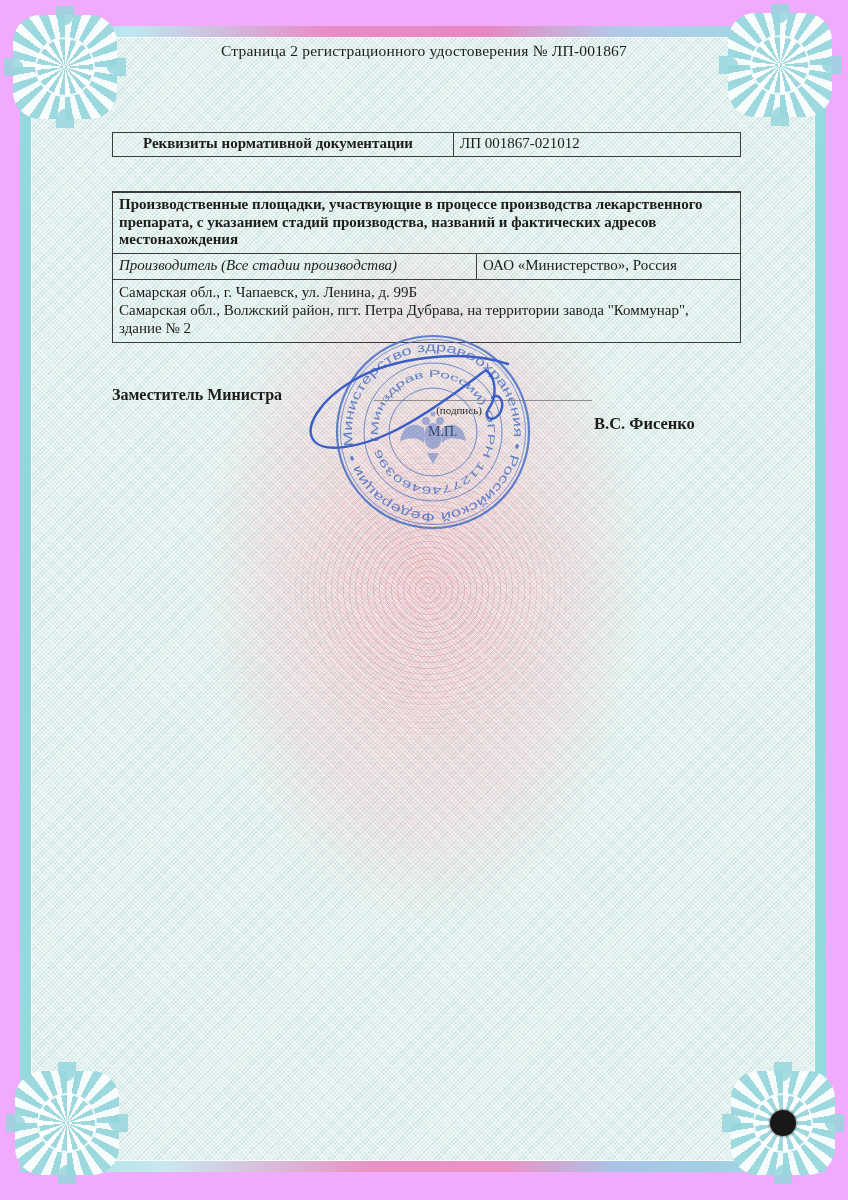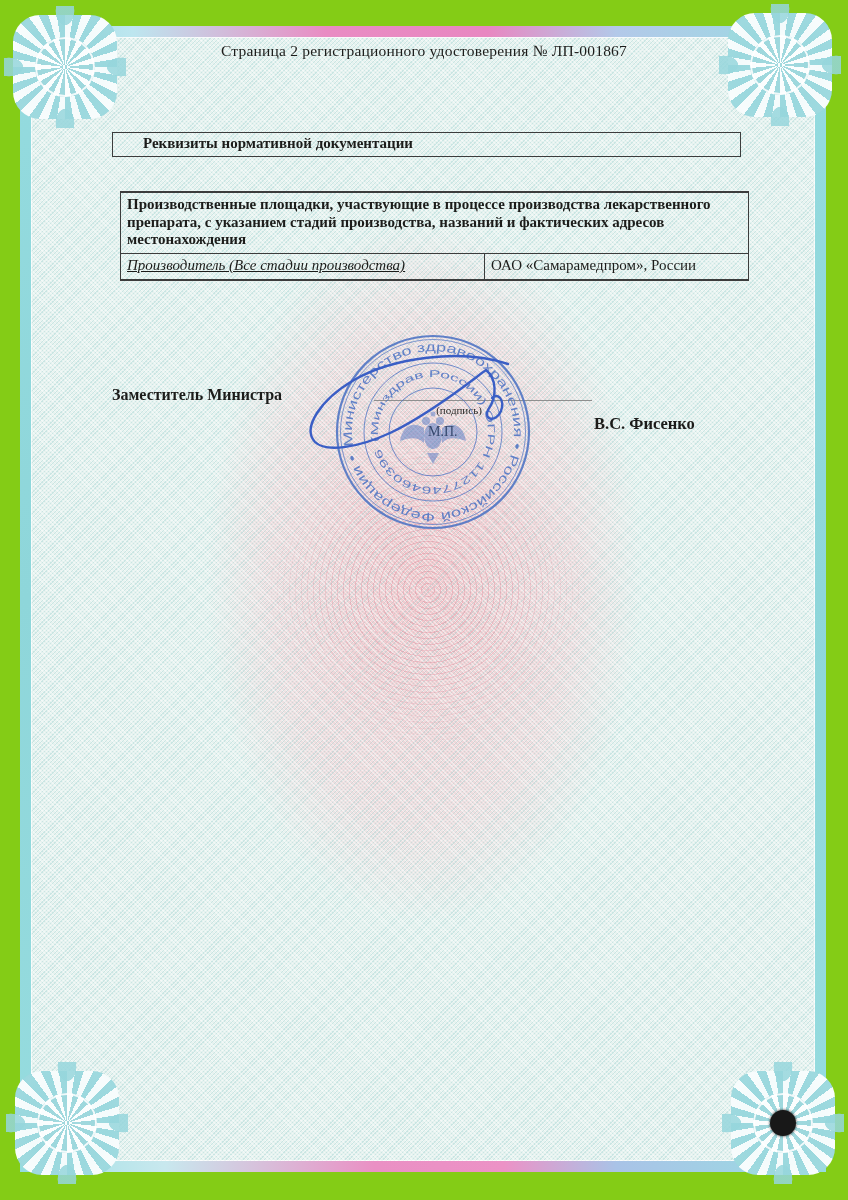--- a/index.html
+++ b/index.html
@@ -1,17 +1,17 @@
 <!DOCTYPE html>
 <html><head>
 <meta charset="utf-8">
 <style>
   html,body{margin:0;padding:0;background:#ffffff;}
   .page{
-    position:relative;width:848px;height:1200px;background:#84cc16;overflow:hidden;
+    position:relative;width:848px;height:1200px;background:#f0abfc;overflow:hidden;
     font-family:"Liberation Serif", serif;color:#1c1c1a;
   }
   
   .band{position:absolute;z-index:1;}
   .band-top{left:20px;right:22px;top:26px;height:11px;
     background:linear-gradient(90deg,#9adfe3 0%,#bde6ef 14%,#e98cc3 38%,#e887c1 58%,#b3c9e9 74%,#98dde1 100%);}
   .band-bottom{left:20px;right:22px;bottom:28px;height:11px;
     background:linear-gradient(90deg,#9adfe3 0%,#c8e8ee 18%,#ea90c4 44%,#ec92c6 60%,#a9c3e7 74%,#99dee2 100%);}
   .band-left{left:20px;top:26px;bottom:28px;width:11px;
     background:linear-gradient(180deg,#94dbdf,#8ed6da 50%,#96dcdf);}
@@ -61,24 +61,24 @@
   
   .layer{position:absolute;inset:0;z-index:5;}
   .header-line{position:absolute;left:0;right:0;top:42px;text-align:center;
     font-size:15.5px;letter-spacing:0.2px;}
   
   .tbl{position:absolute;left:112px;width:629px;border:1px solid #3c3c3c;box-sizing:border-box;
     font-size:15px;line-height:1.18;}
   .tbl-req{top:132px;display:flex;padding-left:24px;}
   .tbl-req .cell-l{width:316px;padding:2px 6px 3px;font-weight:bold;box-sizing:border-box;}
   .tbl-req .cell-r{flex:1;padding:2px 6px 3px;border-left:1px solid #3c3c3c;box-sizing:border-box;}
-  .tbl-sites{top:191px;border-top-width:2px;margin-left:8px;}
+  .tbl-sites{top:191px;border-top-width:2px;}
   .row-head{padding:3px 6px 4px;font-weight:bold;border-bottom:1px solid #3c3c3c;}
   .row-producer{display:flex;border-bottom:1px solid #3c3c3c;}
-  .row-producer .cell-l{width:363px;padding:3px 6px 4px;font-style:italic;box-sizing:border-box;text-decoration:underline;}
+  .row-producer .cell-l{width:363px;padding:3px 6px 4px;font-style:italic;box-sizing:border-box;}
   .row-producer .cell-r{flex:1;padding:3px 6px 4px;border-left:1px solid #3c3c3c;box-sizing:border-box;}
   .row-addr{padding:3px 6px 4px;line-height:1.22;}
   
   .sig-title{position:absolute;left:112px;top:386px;font-size:16px;font-weight:bold;text-align:center;}
   .sig-name{position:absolute;left:594px;top:385px;font-size:16.5px;font-weight:bold;margin-top:29px;}
   .sig-line{position:absolute;left:374px;top:400px;width:218px;border-top:1px solid #8f8f8f;}
   .sig-caption{position:absolute;left:374px;top:404px;width:170px;text-align:center;font-size:11px;color:#2a2a28;}
   .sig-mp{position:absolute;left:428px;top:424px;font-size:14px;}
   .stamp{position:absolute;left:333px;top:332px;width:200px;height:200px;z-index:6;opacity:0.88;}
   .signature-svg{position:absolute;left:300px;top:348px;width:222px;height:112px;z-index:7;}
@@ -102,27 +102,33 @@
   <div class="rosette br">
     <div class="punch-hole"></div>
   </div>
 
   <div class="layer">
 
     <div class="header-line">Страница 2 регистрационного удостоверения № ЛП-001867</div>
 
     <div class="tbl tbl-req">
       <div class="cell-l">Реквизиты нормативной документации</div>
+      <div class="cell-r">ЛП 001867-021012</div>
     </div>
 
     <div class="tbl tbl-sites">
       <div class="row-head">Производственные площадки, участвующие в процессе производства лекарственного препарата, с указанием стадий производства, названий и фактических адресов местонахождения</div>
       <div class="row-producer">
         <div class="cell-l">Производитель (Все стадии производства)</div>
-        <div class="cell-r">ОАО «Самарамедпром», России</div>
+        <div class="cell-r">ОАО «Министерство», Россия</div>
+      </div>
+      <div class="row-addr">
+        <div>Самарская обл., г. Чапаевск, ул. Ленина, д. 99Б</div>
+        <div>Самарская обл., Волжский район, пгт. Петра Дубрава, на территории завода "Коммунар",</div>
+        <div>здание № 2</div>
       </div>
     </div>
 
     <div class="sig-title">Заместитель Министра</div>
     <div class="sig-name">В.С. Фисенко</div>
     <div class="sig-line"></div>
     <div class="sig-caption">(подпись)</div>
     <div class="sig-mp">М.П.</div>
 
     <svg class="stamp" viewBox="0 0 200 200">

